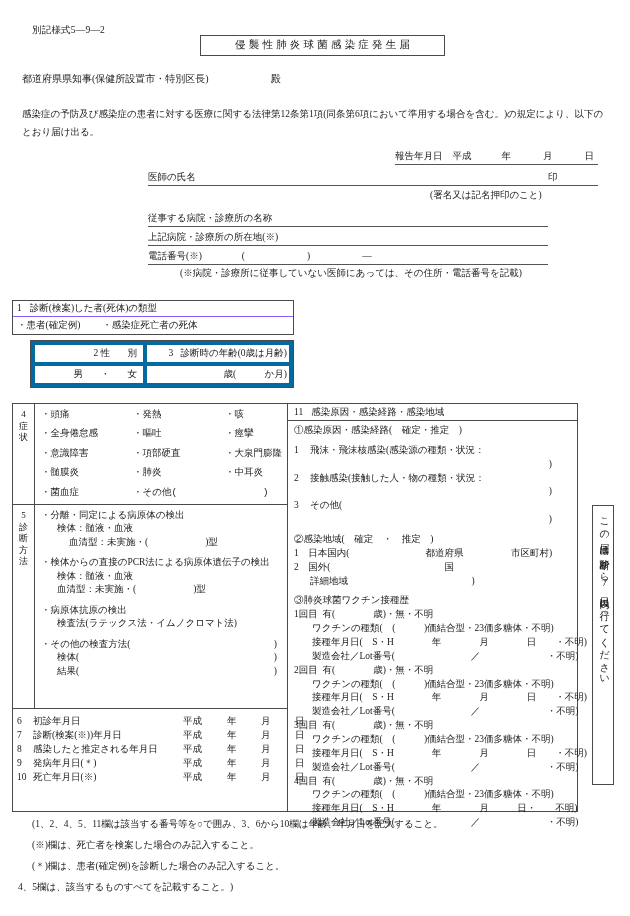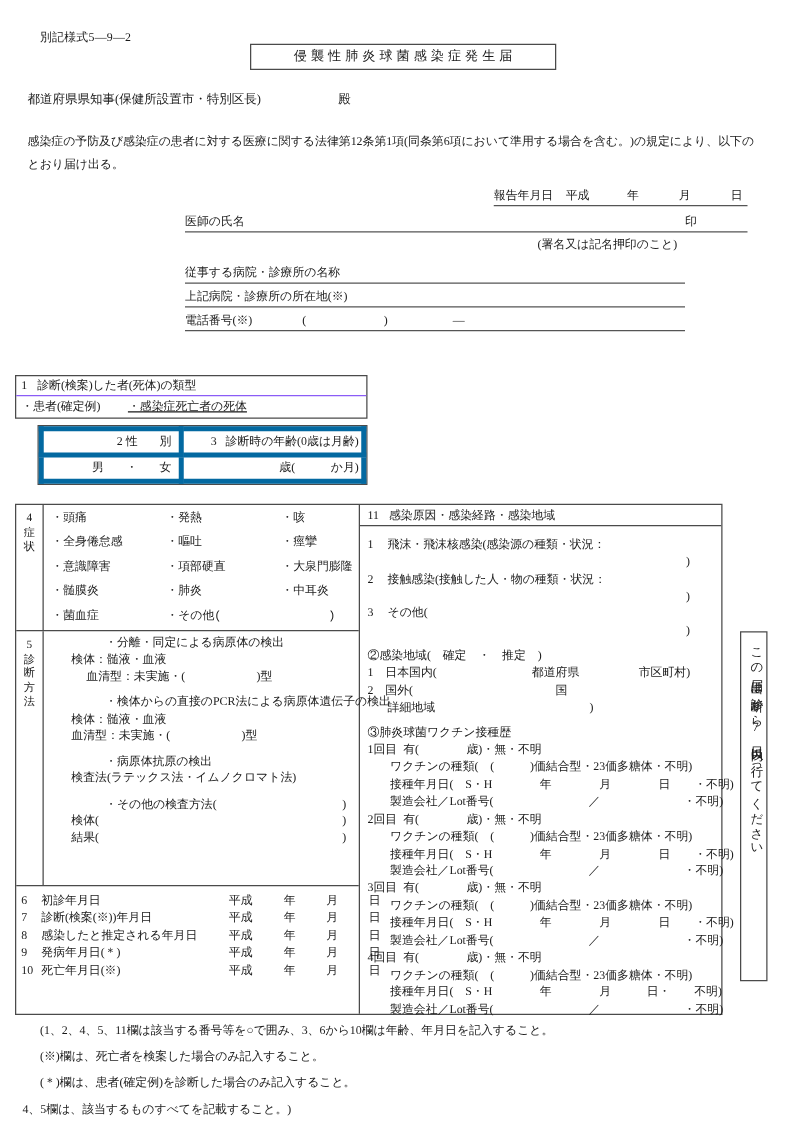--- a/index.html
+++ b/index.html
@@ -106,21 +106,21 @@
   
   #sec1 {
     left: 12px; top: 300px;
     width: 280px;
     border: 1px solid #4a4a4a;
     font-size: 9.5px;
   }
   #sec1 .r1 { padding: 1px 4px; border-bottom: 1px solid #8b5cf6; }
   #sec1 .r2 { padding: 2px 4px; }
   #sec1 .num { margin-right: 8px; }
-  #sec1 .opt2 { margin-left: 22px; text-decoration: underline; }
+  #sec1 .opt2 { margin-left: 22px; }
 
   
   #sec23 {
     left: 30px; top: 340px;
     width: 262px;
     border: 1px solid #4a4a4a;
     border-collapse: collapse;
     font-size: 9.5px;
   }
   #sec23 table { width: 100%; border-collapse: collapse; }
@@ -188,21 +188,21 @@
     grid-template-columns: 92px 92px auto;
     row-gap: 6px;
     line-height: 1.42;
     font-family: Liberation Mono, monospace;
   }
   #sym-grid .it { white-space: nowrap; }
 
   
   #diag-body { line-height: 1.42; }
   #diag-body .grp { margin-bottom: 7px; }
-  #diag-body .l1 { white-space: nowrap; margin-left: 43px; }
+  #diag-body .l1 { white-space: nowrap; }
   #diag-body .l2 { padding-left: 16px; white-space: nowrap; }
   #diag-body .l3 { padding-left: 28px; white-space: nowrap; }
   #diag-body .wide { position: relative; }
   #diag-body .rp { position: absolute; right: 6px; }
 
   
   #date-body { padding: 5px 4px 0 2px; line-height: 1.5; font-size: 9.5px; }
   .drow { position: relative; height: 14px; }
   .drow .n  { position: absolute; left: 2px; }
   .drow .t  { position: absolute; left: 18px; }
@@ -288,20 +288,21 @@
     <span>従事する病院・診療所の名称</span>
   </div>
 
   <div class="abs field-row" id="hospital-addr-row">
     <span>上記病院・診療所の所在地(※)</span>
   </div>
 
   <div class="abs field-row" id="tel-row">
     <span>電話番号(※)</span><span class="p1">(</span><span class="p2">)</span><span class="dash">—</span>
   </div>
+  <div class="abs" id="tel-note">(※病院・診療所に従事していない医師にあっては、その住所・電話番号を記載)</div>
 
   <div class="abs" id="sec1">
     <div class="r1">
       <span class="num">1</span><span>診断(検案)した者(死体)の類型</span>
     </div>
     <div class="r2">
       <span>・患者(確定例)</span><span class="opt2">・感染症死亡者の死体</span>
     </div>
   </div>
 
@@ -451,20 +452,21 @@
         </div>
       </div>
     </div>
 
     <div id="col-right">
       <div id="sec11-head">
         <span class="num">11</span><span>感染原因・感染経路・感染地域</span>
       </div>
       <div id="sec11-body">
 
+        <div class="hd">①感染原因・感染経路(　確定・推定　)</div>
         <div class="gap"></div>
         <div class="item">
           <span class="n">1</span><span>飛沫・飛沫核感染(感染源の種類・状況：</span>
         </div>
         <div class="closer">)</div>
         <div class="item">
           <span class="n">2</span><span>接触感染(接触した人・物の種類・状況：</span>
         </div>
         <div class="closer">)</div>
         <div class="item">

